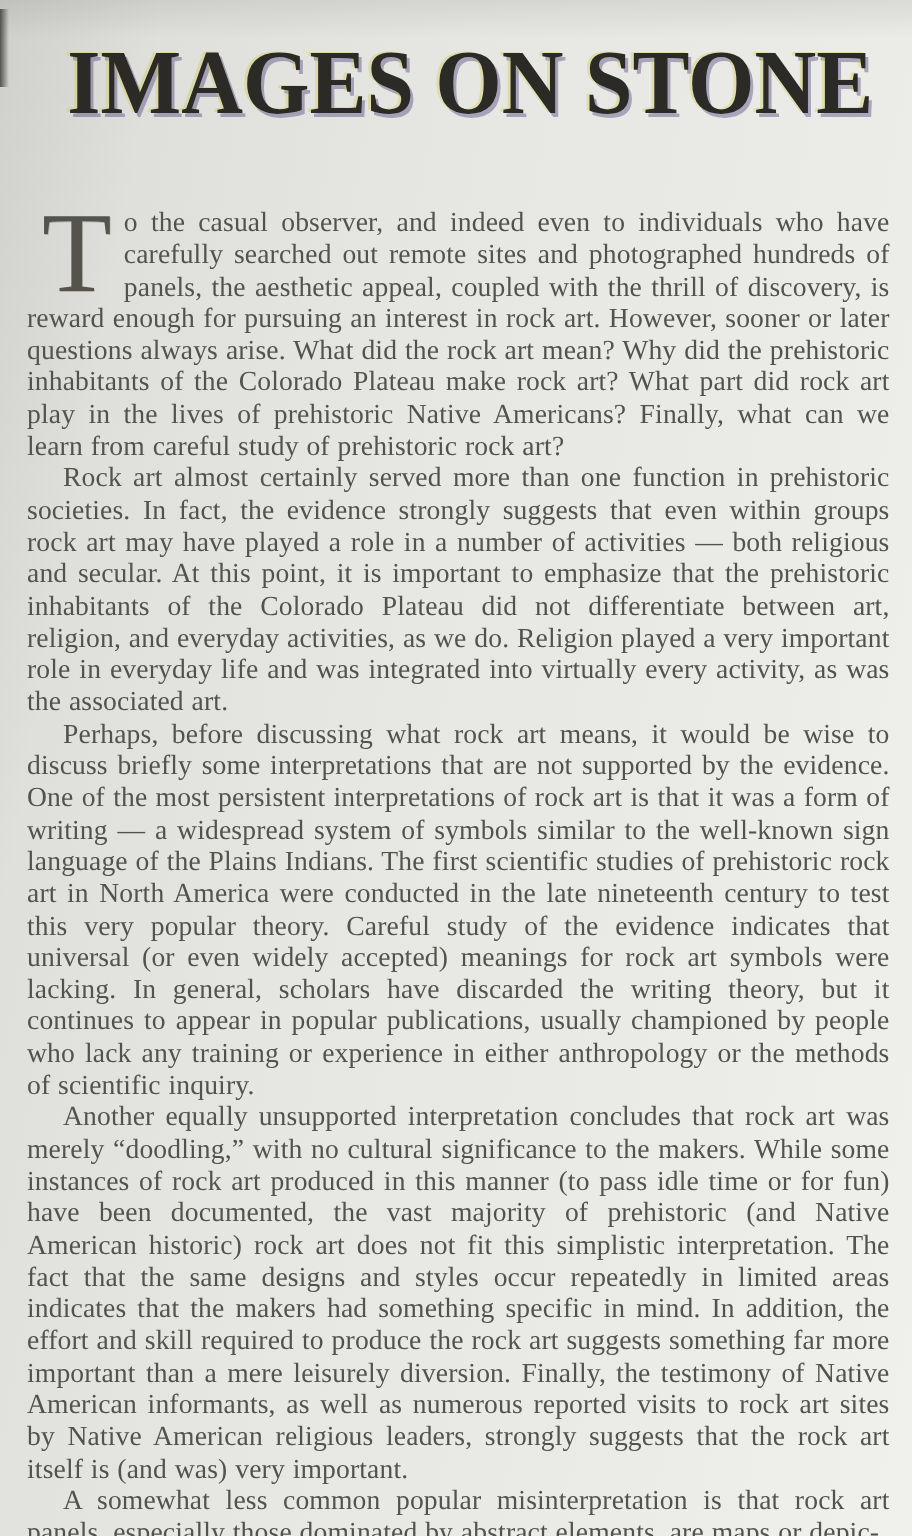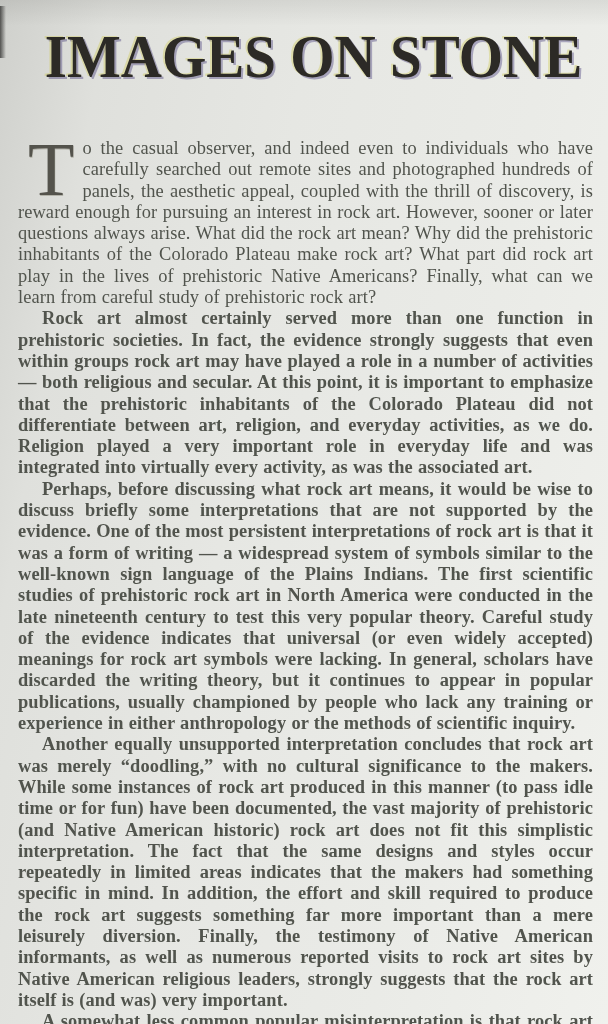--- a/index.html
+++ b/index.html
@@ -60,21 +60,20 @@
     line-height: 21.3px;
     letter-spacing: 0.1px;
     word-spacing: 0.5px;
   }
   .para {
     margin: 0;
     text-align: justify;
   }
   .para.indent {
     text-indent: 24px;
-    font-weight: bold;
   }
   .dropcap {
     float: left;
     font-size: 76px;
     line-height: 58px;
     height: 60px;
     padding: 2px 8px 0 10px;
     color: #54534c;
     text-shadow: 0.5px 0.5px 0 rgba(120,118,100,0.4);
   }

